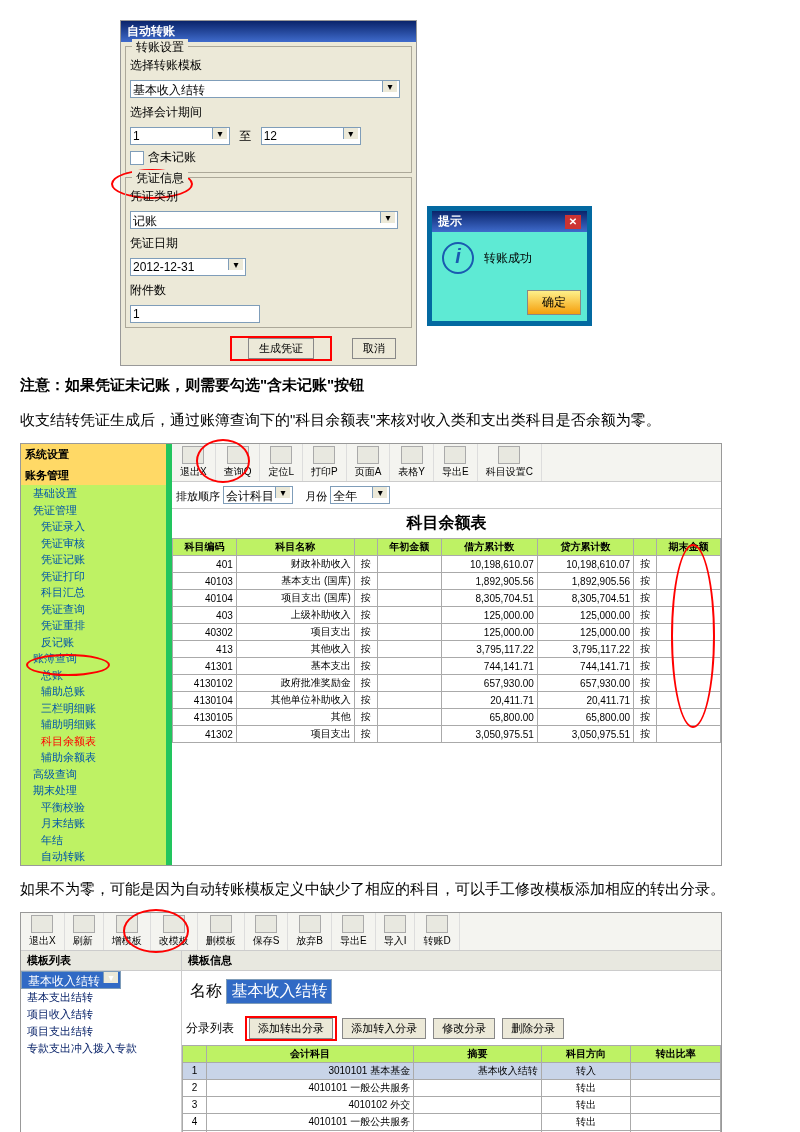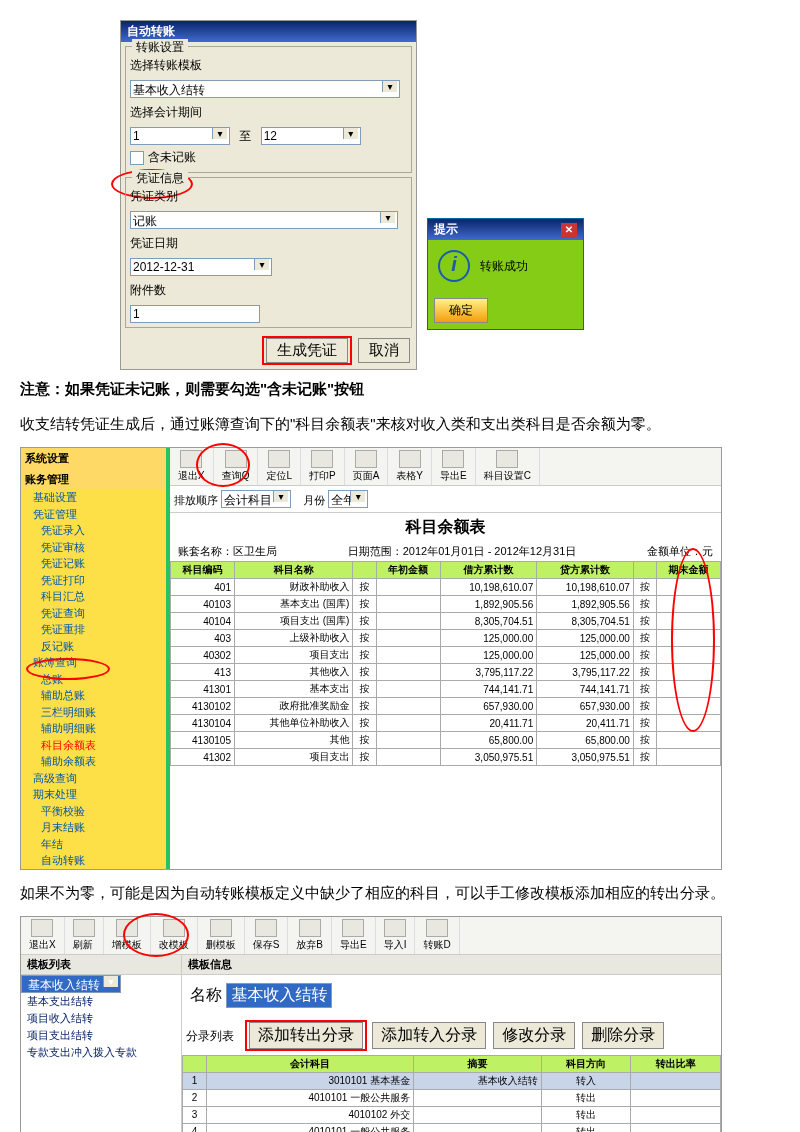--- a/index.html
+++ b/index.html
@@ -9,33 +9,33 @@
 .grp{border:1px solid #aca899;margin:4px;padding:4px;font-size:12px;position:relative}
 .grp-title{position:absolute;top:-8px;left:6px;background:#ece9d8;padding:0 4px;font-size:12px}
 .lbl{font-size:12px;margin:6px 0}
 .sel,.inp{border:1px solid #7f9db9;background:#fff;font-size:12px;padding:1px 2px;height:18px;box-sizing:border-box}
 .sel{width:100px;display:inline-block;position:relative}
 .sel::after{content:"▾";position:absolute;right:2px;top:0;font-size:10px;background:#ece9d8;border-left:1px solid #7f9db9;width:14px;text-align:center}
 .chk-row{display:flex;align-items:center;gap:4px;margin:2px 0}
 .chk{width:12px;height:12px;border:1px solid #7f9db9;background:#fff}
 .red-circle{position:absolute;border:2px solid red;border-radius:50%}
 .btns{text-align:right;padding:4px}
-.btn{border:1px solid #888;background:#ece9d8;padding:2px 10px;font-size:15px;display:inline-block;margin:0 2px}
+.btn{border:1px solid #888;background:#ece9d8;padding:2px 10px;font-size:11px;display:inline-block;margin:0 16px}
 .red-box{border:2px solid red;display:inline-block;padding:0}
-.prompt{width:155px;background:#84cc16;border:1px solid #0369a1}
+.prompt{width:155px;background:#5eead4;border:5px solid #0369a1}
 .prompt .titlebar{display:flex;justify-content:space-between;align-items:center}
 .close-x{background:#c33;color:#fff;width:16px;text-align:center;font-size:10px;line-height:14px}
 .prompt-body{display:flex;align-items:center;gap:10px;padding:10px;font-size:12px}
 .info-ico{width:28px;height:28px;border-radius:50%;border:2px solid #1a5ab0;color:#1a5ab0;font-size:20px;text-align:center;line-height:24px;font-weight:bold;font-style:italic}
 .gold-btn{border:1px solid #888;background:linear-gradient(#fef08a,#f59e0b);padding:3px 14px;font-size:12px;display:inline-block}
 .note{font-weight:bold;margin:10px 0;font-size:15px}
 .para{font-size:15px;line-height:2;margin:8px 0}
 .report{width:700px;border:1px solid #999;font-size:11px}
 .rep-top{display:flex}
-.tree{width:145px;background:#fde047;border-right:4px solid #22c55e;font-size:11px;line-height:1.5}
+.tree{width:145px;background:#bef264;border-right:6px solid #22c55e;font-size:11px;line-height:1.5}
 .tree-hdr{background:#ffd966;padding:2px 4px;font-weight:bold;font-size:11px}
 .tree-item{padding:0 4px}
 .ti1{padding-left:12px;color:#0055aa}
 .ti2{padding-left:20px;color:#0055aa}
 .rep-main{flex:1;background:#fff}
 .toolbar{display:flex;border-bottom:1px solid #ccc;background:#f4f4f0}
 .tb-btn{padding:2px 8px;text-align:left;font-size:10px;border-right:1px solid #ddd}
 .tb-ico{width:20px;height:16px;margin:0 auto 1px;border:1px solid #aaa;background:#e8e8e0}
 .filter-row{padding:4px;font-size:11px;border-bottom:1px solid #ccc}
 .rep-title{text-align:center;font-weight:bold;font-size:16px;padding:4px}
@@ -51,21 +51,21 @@
 .tmpl-body{display:flex}
 .tmpl-left{width:160px;border-right:1px solid #ccc}
 .tmpl-hdr{background:#e8e8e0;padding:2px 6px;font-weight:bold;border-bottom:1px solid #ccc;font-size:11px}
 .tmpl-list{font-size:11px}
 .tmpl-li{padding:1px 6px;color:#0a246a}
 .tmpl-li.sel{background:#316ac5;color:#fff}
 .tmpl-right{flex:1;padding:0}
 .name-row{padding:8px;font-size:16px}
 .name-inp{border:1px solid #7f9db9;background:#316ac5;color:#fff;padding:1px 4px;display:inline-block;min-width:90px}
 .entry-tabs{padding:4px}
-.etab{border:1px solid #888;background:#ece9d8;padding:2px 8px;font-size:16px;display:inline-block;margin:0 2px}
+.etab{border:1px solid #888;background:#ece9d8;padding:2px 8px;font-size:11px;display:inline-block;margin:0 2px}
 .relwrap{position:relative}
 </style>
 </head>
 <body>
 
 <div style="display:flex;align-items:flex-end;gap:10px;margin-left:100px">
 <div class="fig dlg relwrap">
   <div class="titlebar">自动转账</div>
   <div class="grp">
     <div class="grp-title">转账设置</div>
@@ -79,39 +79,39 @@
       <div class="chk"></div>
       <span style="font-size:12px">含未记账</span>
     </div>
   </div>
   <div class="red-circle" style="left:-10px;top:148px;width:78px;height:26px"></div>
   <div class="grp">
     <div class="grp-title">凭证信息</div>
     <div class="lbl">凭证类别</div>
     <div class="sel" style="width:268px"><span>记账</span></div>
     <div class="lbl">凭证日期</div>
-    <div class="sel" style="width:142px"><span>2012-12-31</span></div>
+    <div class="sel" style="width:116px"><span>2012-12-31</span></div>
     <div class="lbl">附件数</div>
     <div class="inp" style="width:130px;display:inline-block"><span>1</span></div>
   </div>
   <div class="btns">
     <span class="red-box"><span class="btn">生成凭证</span></span>
     <span class="btn">取消</span>
   </div>
 </div>
 <div class="prompt" style="margin-bottom:40px">
   <div class="titlebar">
         <span>提示</span>
         <span class="close-x">✕</span>
       </div>
   <div class="prompt-body">
     <div class="info-ico">i</div>
     <span>转账成功</span>
   </div>
-  <div style="text-align:left;padding:6px"><span class="gold-btn">确定</span></div>
+  <div style="text-align:right;padding:6px"><span class="gold-btn">确定</span></div>
 </div>
 </div>
 
 <div class="note">注意：如果凭证未记账，则需要勾选"含未记账"按钮</div>
 <div class="para">收支结转凭证生成后，通过账簿查询下的"科目余额表"来核对收入类和支出类科目是否余额为零。</div>
 
 <div class="report relwrap">
 <div class="rep-top">
 <div class="tree">
   <div class="tree-hdr">系统设置</div>
@@ -149,28 +149,23 @@
     <div class="tb-btn"><div class="tb-ico"></div><span>页面A</span></div>
     <div class="tb-btn"><div class="tb-ico"></div><span>表格Y</span></div>
     <div class="tb-btn"><div class="tb-ico"></div><span>导出E</span></div>
     <div class="tb-btn"><div class="tb-ico"></div><span>科目设置C</span></div>
   </div>
   <div class="filter-row">
     <span>排放顺序</span>
     <span class="sel" style="width:70px"><span>会计科目</span></span>
     &nbsp;&nbsp;
     <span>月份</span>
-    <span class="sel" style="width:40px"><span>全年</span></span>
+    <span class="sel" style="width:60px"><span>全年</span></span>
   </div>
   <div class="rep-title">科目余额表</div>
-  <div class="rep-sub">
-    <span>账套名称：区卫生局</span>
-    <span>日期范围：2012年01月01日 - 2012年12月31日</span>
-    <span>金额单位：元</span>
-  </div>
   <table class="tbl">
     <tbody>
             <tr>
       <th>科目编码</th>
               <th>科目名称</th>
               <th></th>
               <th>年初金额</th>
               <th>借方累计数</th>
               <th>贷方累计数</th>
               <th></th>

